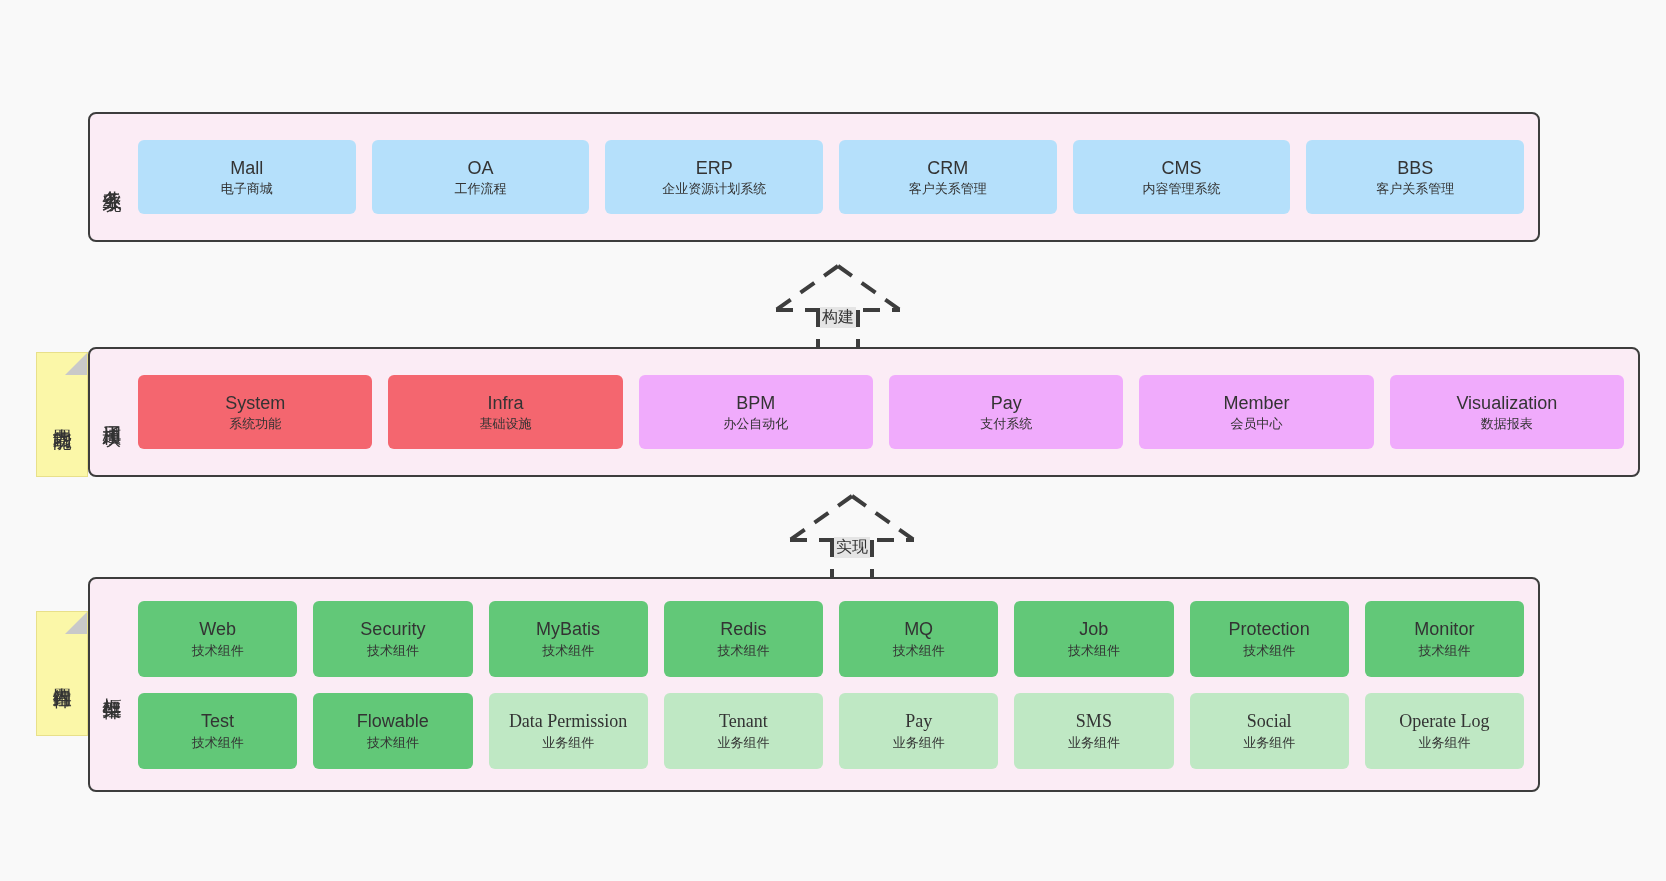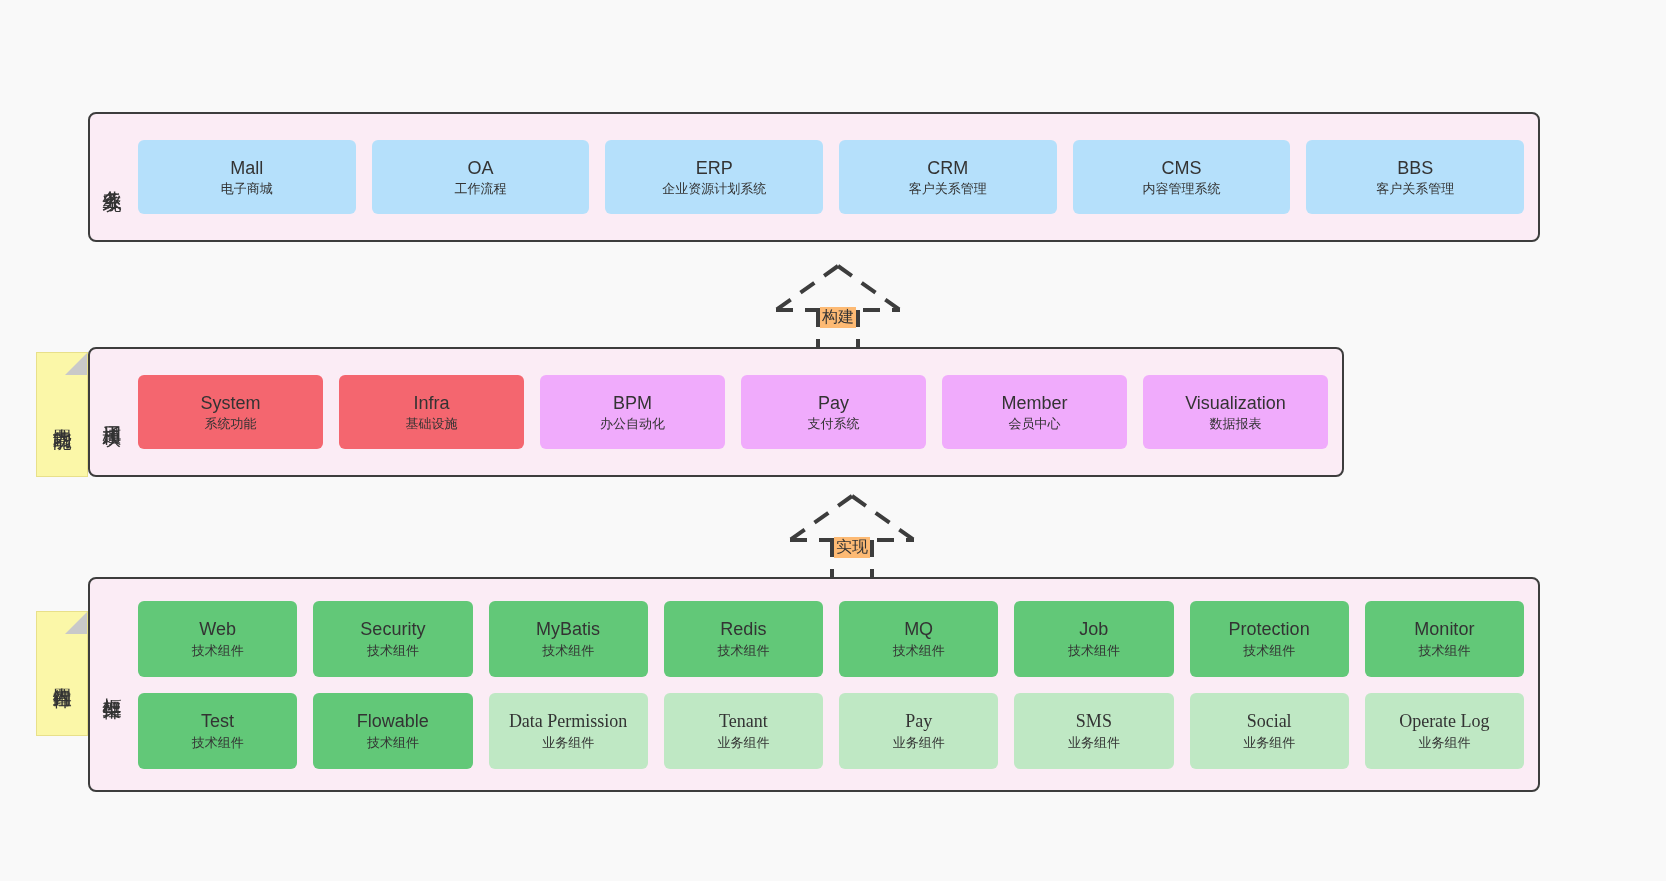--- a/index.html
+++ b/index.html
@@ -65,21 +65,21 @@
     min-height: 74px;
   }
   .node .sub { font-size: 13px; }
   .node.blue       { background: #b5e0fb; }
   .node.red        { background: #f4666f; }
   .node.pink       { background: #f0abfc; }
   .node.green      { background: #62c878; }
   .node.lightgreen { background: #bfe8c4; font-family: Liberation Serif, serif; }
 
   .layer-app   { left: 88px;  top: 112px; width: 1452px; height: 130px; }
-  .layer-mod   { left: 88px;  top: 347px; width: 1256px; height: 130px; }
+  .layer-mod   { left: 88px;  top: 347px; width: 1552px; height: 130px; }
   .layer-frame { left: 88px;  top: 577px; width: 1452px; height: 215px; }
   .layer-frame .node { min-height: 76px; }
 
   
   .sticky {
     position: absolute;
     width: 52px;
     background: #fbf7a8;
     border: 1px solid #e8e08a;
     display: flex;
@@ -107,21 +107,21 @@
   
   .arrow { position: absolute; width: 180px; height: 100px; }
   .arrow svg { display: block; }
   .arrow .arrow-label {
     position: absolute;
     left: 50%;
     transform: translateX(-50%);
     bottom: 30px;
     font-size: 16px;
     color: #333;
-    background: #fdba74;
+    background: #e5e5e5;
     padding: 0 2px;
     white-space: nowrap;
   }
   .arrow-build { left: 748px; top: 258px; }
   .arrow-impl  { left: 762px; top: 488px; }
 </style>
 </head>
 <body>
 
 <div class="canvas">

